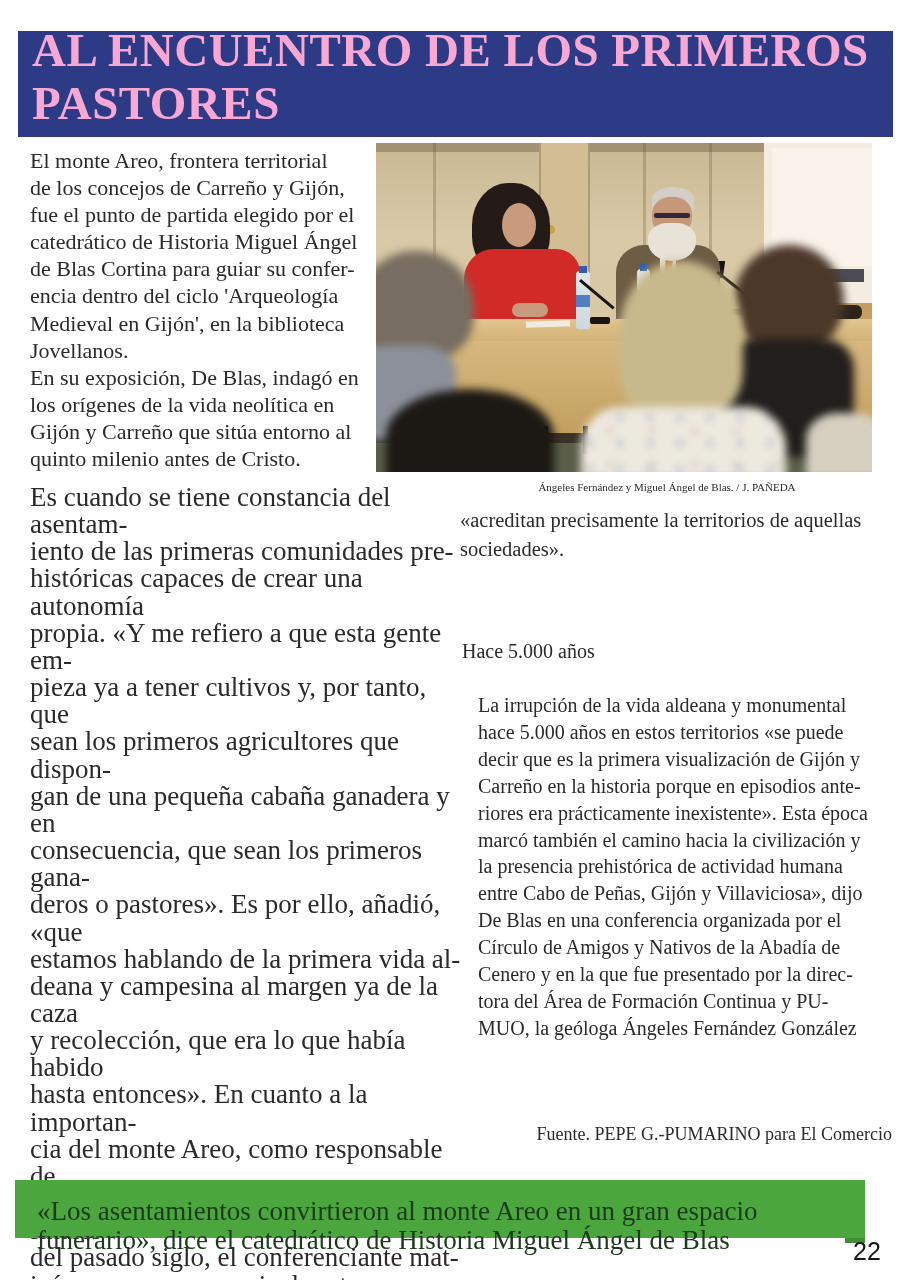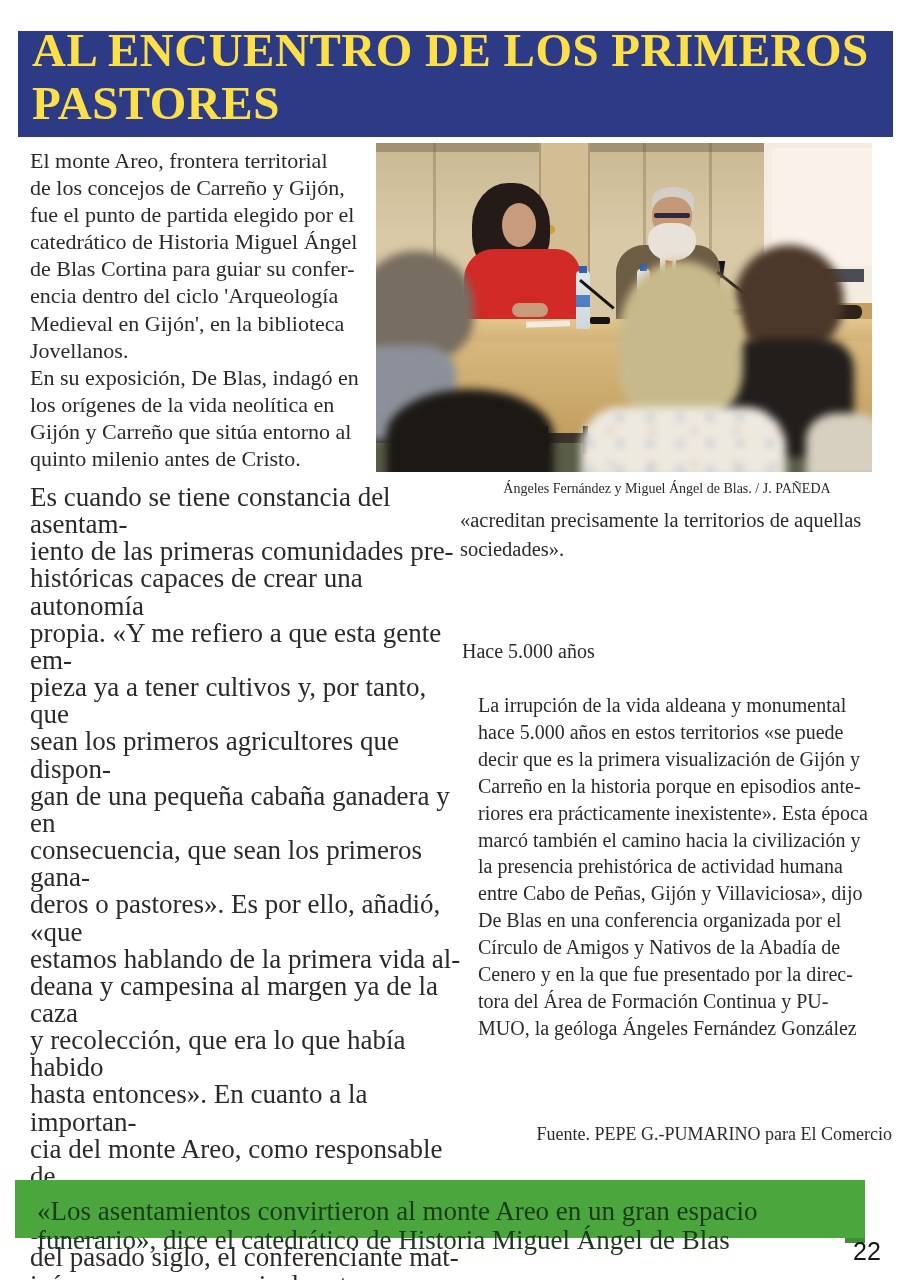--- a/index.html
+++ b/index.html
@@ -7,34 +7,34 @@
     width:906px;height:1280px;position:relative;background:#ffffff;
     font-family:"Liberation Serif", serif;color:var(--body-text,#2a2a2a);
     overflow:hidden;
   }
   .banner{
     position:absolute;left:18px;top:31px;width:875px;height:106px;
     background:var(--banner-blue,#2d3a86);overflow:hidden;
   }
   .banner h1{
     margin:-7px 0 0 0;padding:0 0 0 14px;
-    font-size:47px;line-height:53px;font-weight:bold;color:#fde047;
+    font-size:47px;line-height:53px;font-weight:bold;color:#f9a8d4;
     white-space:pre-line;letter-spacing:0.5px;
   }
   .intro{
     position:absolute;left:30px;top:147px;width:352px;
     font-size:22px;line-height:27.1px;white-space:pre-line;
   }
   .body-left{
     position:absolute;left:30px;top:484px;width:432px;
     font-size:27px;line-height:27.15px;white-space:pre-line;
   }
   .caption{
     position:absolute;left:432px;top:481px;width:470px;
-    font-size:14px;text-align:center;
+    font-size:11px;text-align:center;
   }
   .quote-cont{
     position:absolute;left:460px;top:506px;width:440px;
     font-size:20.5px;line-height:28.5px;white-space:pre-line;
   }
   .section-heading{
     position:absolute;left:462px;top:640px;width:440px;
     font-size:20px;font-weight:normal;margin:0;
   }
   .body-right{

